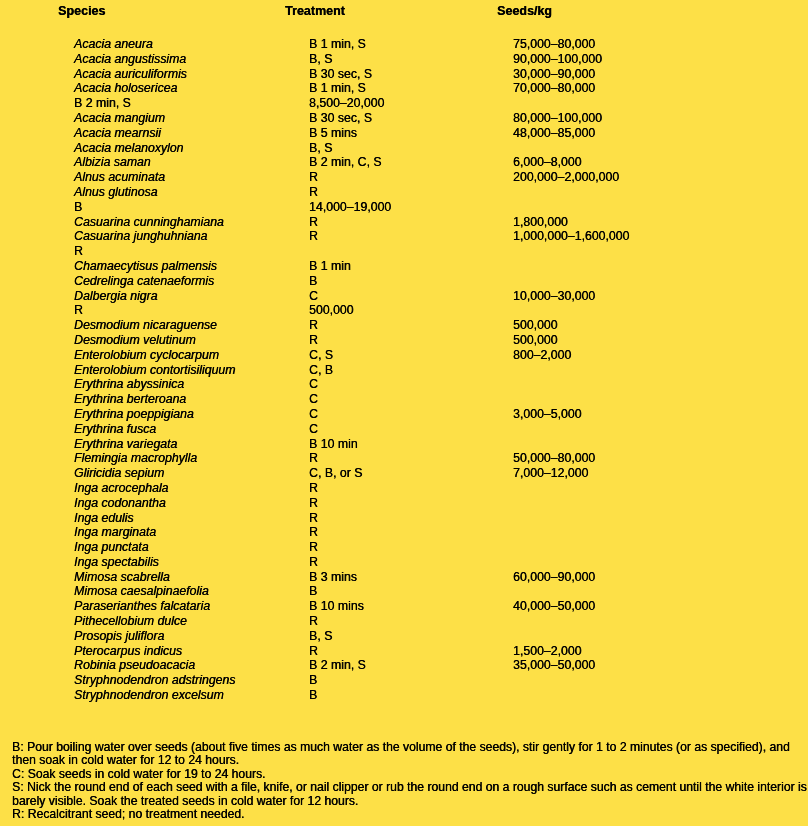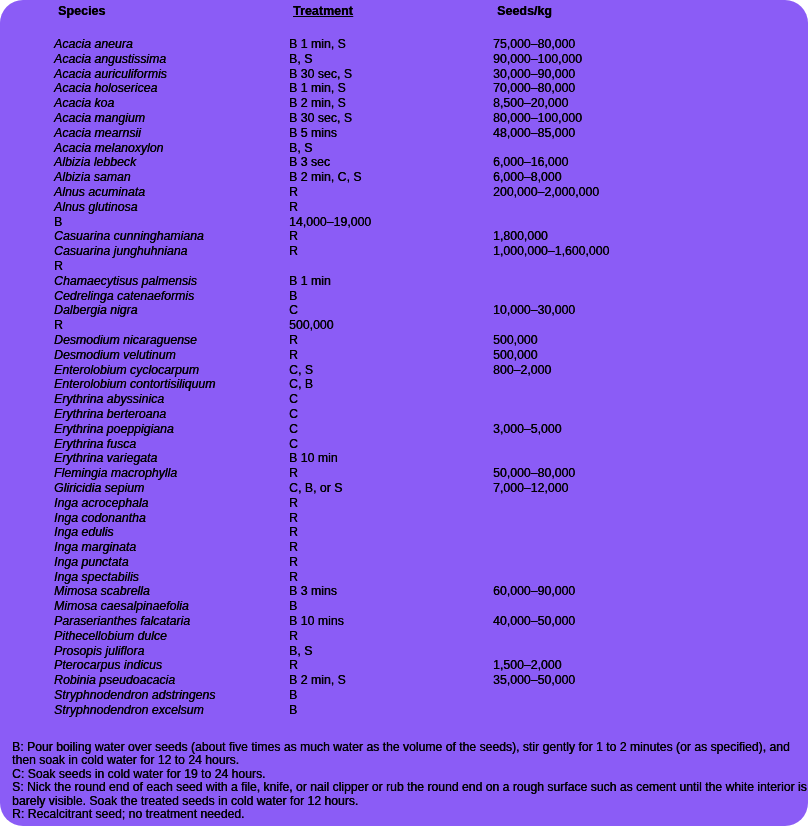--- a/index.html
+++ b/index.html
@@ -1,51 +1,50 @@
 <!DOCTYPE html>
 <html><head>
 <meta charset="utf-8">
 <style>
   html, body { margin: 0; padding: 0; background: #fff; }
   .page {
     position: relative;
     width: 808px;
     height: 826px;
-    background: #8b5cf6;
+    background: #fde047;
     color: #000000;
     font-family: "Liberation Sans", sans-serif;
     overflow: hidden;
     
     text-shadow: 0.35px 0 0 currentColor;
-    border-radius: 23px;
   }
   .thead {
     position: absolute;
     top: 4px;
     left: 0;
     width: 100%;
     height: 16px;
     font-size: 12.5px;
     font-weight: bold;
   }
   .thead span { position: absolute; white-space: nowrap; }
   .h-species   { left: 58px; }
-  .h-treatment { left: 293px; text-decoration: underline; }
+  .h-treatment { left: 285px; }
   .h-seeds     { left: 497px; }
 
   .tbody {
     position: absolute;
     top: 37px;
     left: 0;
     width: 100%;
   }
   .trow {
     display: grid;
     grid-template-columns: 235px 204px 300px;
-    padding-left: 54px;
+    padding-left: 74px;
     height: 14.8px;
     font-size: 12.3px;
     line-height: 14.8px;
     white-space: nowrap;
   }
   .cell-species { font-style: italic; }
   .cell-treatment, .cell-seeds { font-style: normal; }
 
   .footnotes {
     position: absolute;
@@ -87,21 +86,20 @@
     <span class="cell-seeds">30,000–90,000</span>
   </div>
 
   <div class="trow">
     <span class="cell-species">Acacia holosericea</span>
     <span class="cell-treatment">B 1 min, S</span>
     <span class="cell-seeds">70,000–80,000</span>
   </div>
 
   <div class="trow">
-    <span class="cell-species">Acacia koa</span>
     <span class="cell-treatment">B 2 min, S</span>
     <span class="cell-seeds">8,500–20,000</span>
   </div>
 
   <div class="trow">
     <span class="cell-species">Acacia mangium</span>
     <span class="cell-treatment">B 30 sec, S</span>
     <span class="cell-seeds">80,000–100,000</span>
   </div>
 
@@ -109,25 +107,20 @@
     <span class="cell-species">Acacia mearnsii</span>
     <span class="cell-treatment">B 5 mins</span>
     <span class="cell-seeds">48,000–85,000</span>
   </div>
 
   <div class="trow">
     <span class="cell-species">Acacia melanoxylon</span>
     <span class="cell-treatment">B, S</span>
   </div>
 
-  <div class="trow">
-    <span class="cell-species">Albizia lebbeck</span>
-    <span class="cell-treatment">B 3 sec</span>
-    <span class="cell-seeds">6,000–16,000</span>
-  </div>
 
   <div class="trow">
     <span class="cell-species">Albizia saman</span>
     <span class="cell-treatment">B 2 min, C, S</span>
     <span class="cell-seeds">6,000–8,000</span>
   </div>
 
   <div class="trow">
     <span class="cell-species">Alnus acuminata</span>
     <span class="cell-treatment">R</span>

